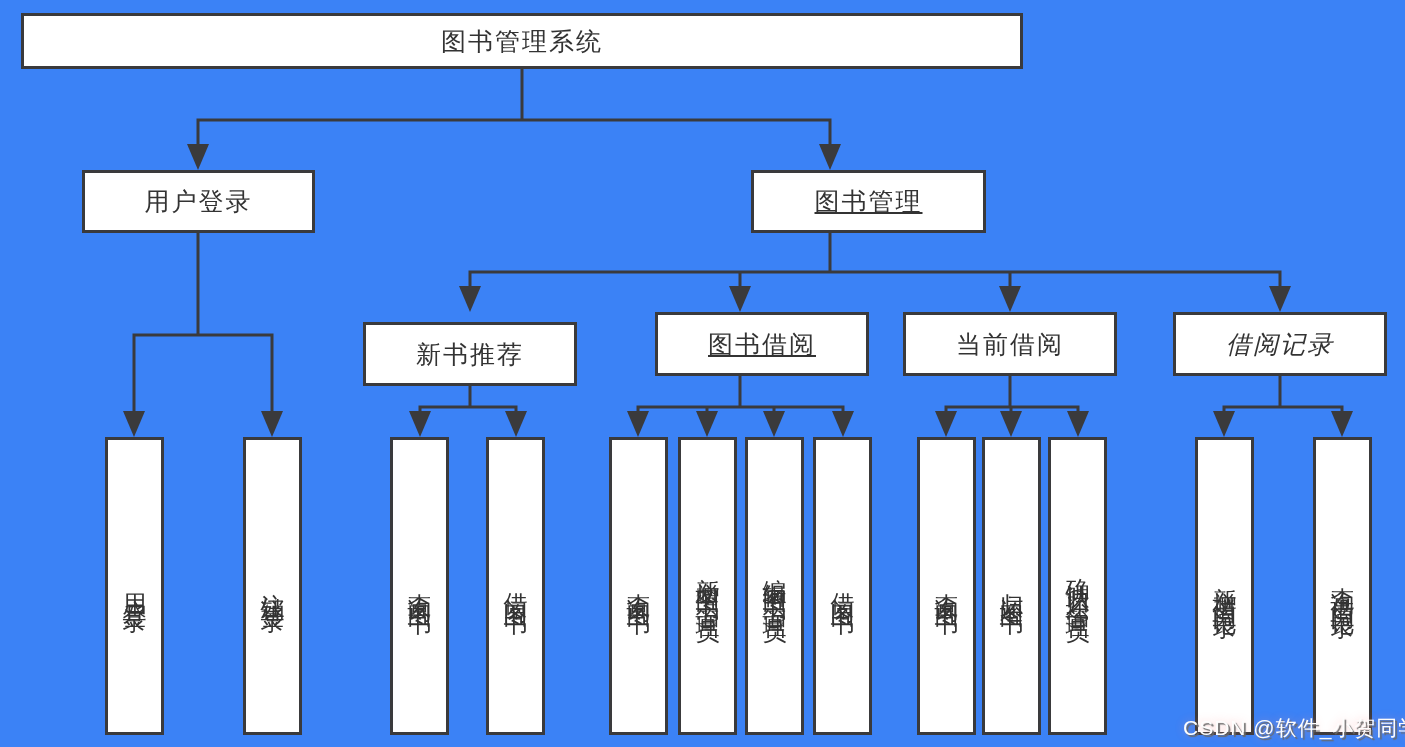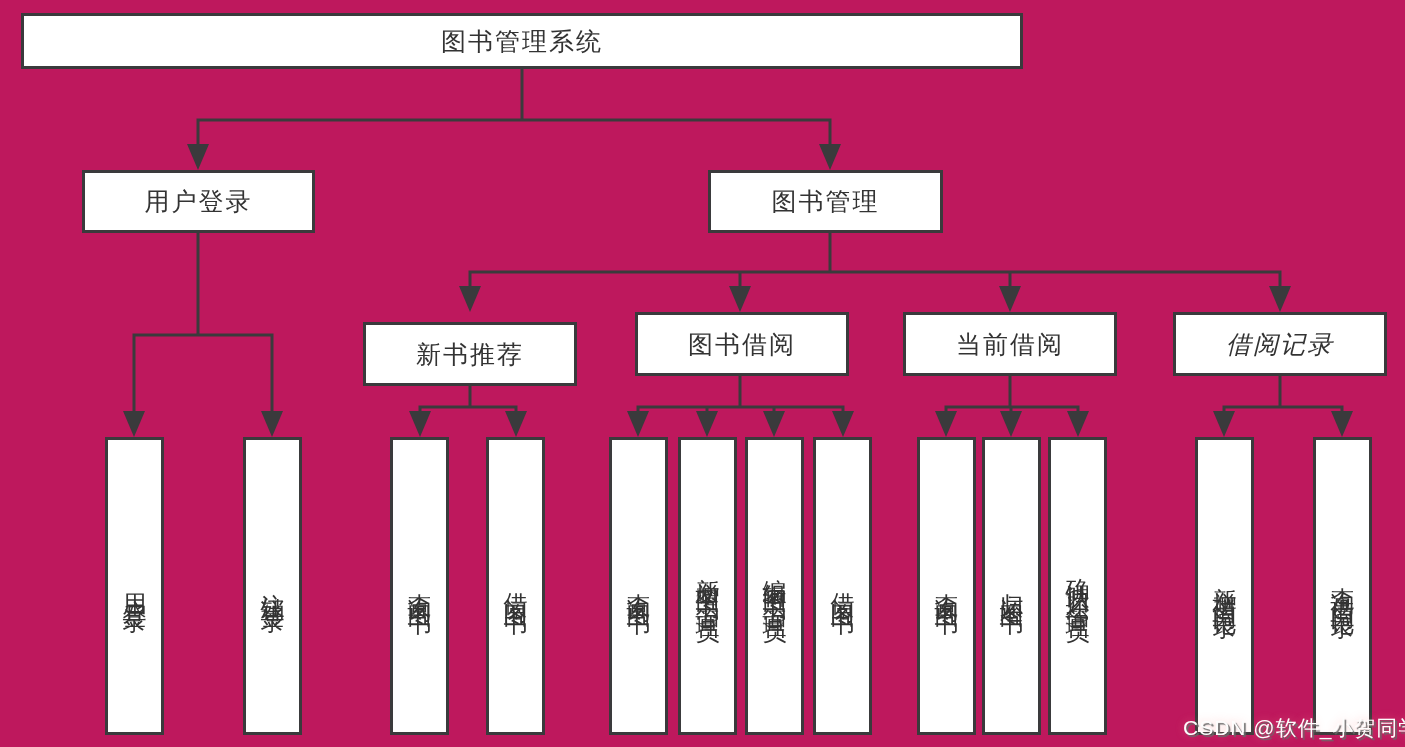--- a/index.html
+++ b/index.html
@@ -1,20 +1,20 @@
 <!DOCTYPE html>
 <html><head>
 <meta charset="utf-8">
 <style>
   html, body { margin: 0; padding: 0; background: #ffffff; }
   .canvas {
     position: relative;
     width: 1405px;
     height: 747px;
-    background: #be185d;
+    background: #3b82f6;
     font-family: "Liberation Sans", sans-serif;
     overflow: hidden;
   }
   .connectors {
     position: absolute;
     left: 0; top: 0;
     width: 1405px; height: 747px;
   }
   .node {
     position: absolute;
@@ -36,25 +36,25 @@
     text-orientation: mixed;
     font-size: 24px;
     letter-spacing: 6px;
     line-height: 1;
     white-space: nowrap;
   }
   
   .n-root   { left: 21px;  top: 13px;  width: 1002px; height: 56px; }
   
   .n-login  { left: 82px;  top: 170px; width: 233px;  height: 63px; }
-  .n-mgmt   { left: 708px; top: 170px; width: 235px;  height: 63px; }
+  .n-mgmt   { left: 751px; top: 170px; width: 235px;  height: 63px; text-decoration: underline; }
   
   .n-l3     { top: 312px; width: 214px; height: 64px; }
   .n-rec    { left: 363px; margin-top: 10px; }
-  .n-bor    { left: 635px; }
+  .n-bor    { left: 655px; text-decoration: underline; }
   .n-cur    { left: 903px; }
   .n-his    { left: 1173px; font-style: italic; }
   
   .leaf     { top: 437px; width: 59px; height: 298px; }
   .lf-u0 { left: 105px; }  .lf-u1 { left: 243px; }
   .lf-r0 { left: 390px; }  .lf-r1 { left: 486px; }
   .lf-b0 { left: 609px; }  .lf-b1 { left: 678px; }
   .lf-b2 { left: 745px; }  .lf-b3 { left: 813px; }
   .lf-c0 { left: 917px; }  .lf-c1 { left: 982px; }  .lf-c2 { left: 1048px; }
   .lf-h0 { left: 1195px; } .lf-h1 { left: 1313px; }

